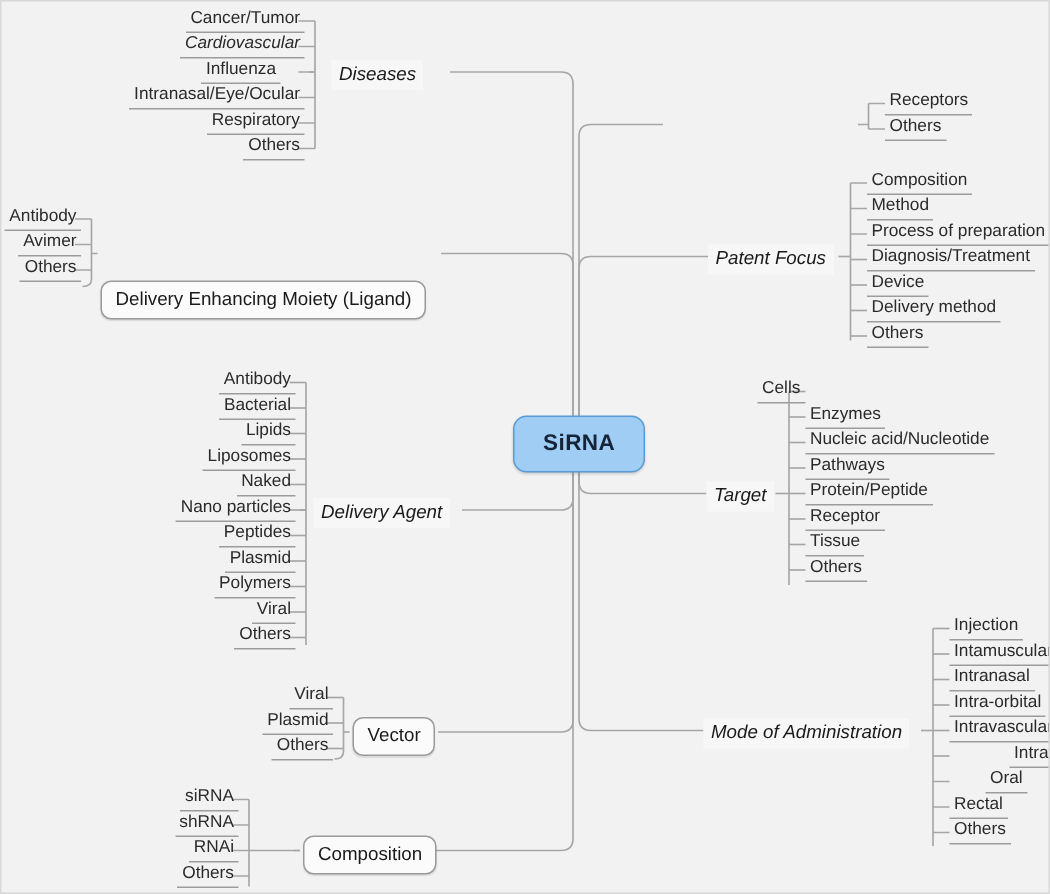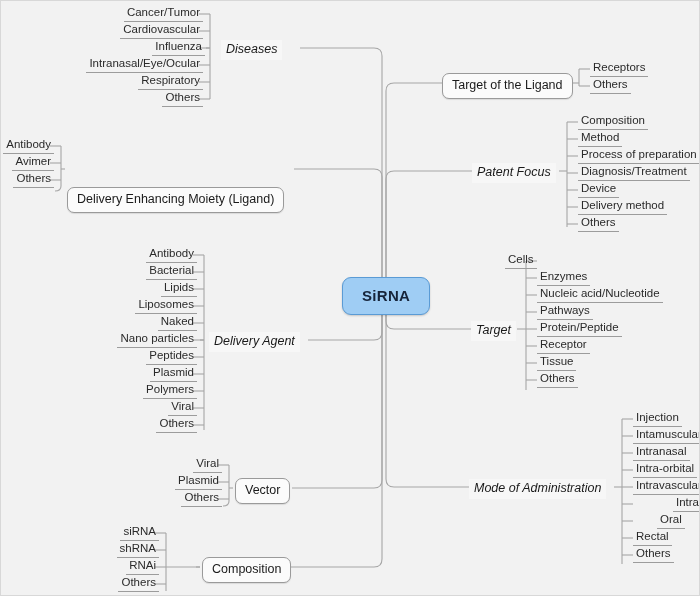--- a/index.html
+++ b/index.html
@@ -179,22 +179,22 @@
       <path d="M621,537 L632,537"></path>
       <path d="M621,554 L632,554"></path>
     </g>
   </svg>
 
   <div class="node root" style="left:341px; top:276px;">SiRNA</div>
 
   <div class="node l1plain" style="left:220px; top:39px;">Diseases</div>
 
   <div class="node leaf r" style="right:496px; top:5px;">Cancer/Tumor</div>
-  <div class="node leaf r" style="right:496px; top:22px;">Cardiovascular</div>
-  <div class="node leaf r" style="right:494px; top:39px;">Influenza</div>
+  <div class="node leaf r" style="right:496px; top:22px;font-style:italic;">Cardiovascular</div>
+  <div class="node leaf r" style="right:512px; top:39px;">Influenza</div>
   <div class="node leaf r" style="right:496px; top:56px;">Intranasal/Eye/Ocular</div>
   <div class="node leaf r" style="right:496px; top:73px;">Respiratory</div>
   <div class="node leaf r" style="right:496px; top:90px;">Others</div>
 
   <div class="node l1box" style="left:66px; top:158px;margin-top:28px;">Delivery Enhancing Moiety (Ligand)</div>
 
   <div class="node leaf r" style="right:645px; top:137px;">Antibody</div>
   <div class="node leaf r" style="right:645px; top:154px;">Avimer</div>
   <div class="node leaf r" style="right:645px; top:171px;">Others</div>
 
@@ -218,21 +218,20 @@
   <div class="node leaf r" style="right:477px; top:473px;">Plasmid</div>
   <div class="node leaf r" style="right:477px; top:490px;">Others</div>
 
   <div class="node l1box" style="left:201px; top:556px;">Composition</div>
 
   <div class="node leaf r" style="right:540px; top:524px;">siRNA</div>
   <div class="node leaf r" style="right:540px; top:541px;">shRNA</div>
   <div class="node leaf r" style="right:540px; top:558px;">RNAi</div>
   <div class="node leaf r" style="right:540px; top:575px;">Others</div>
 
-  <div class="node l1box" style="left:441px; top:72px;">Target of the Ligand</div>
 
   <div class="node leaf l" style="left:589px; top:60px;">Receptors</div>
   <div class="node leaf l" style="left:589px; top:77px;">Others</div>
 
   <div class="node l1plain" style="left:471px; top:162px;">Patent Focus</div>
 
   <div class="node leaf l" style="left:577px; top:113px;">Composition</div>
   <div class="node leaf l" style="left:577px; top:130px;">Method</div>
   <div class="node leaf l" style="left:577px; top:147px;">Process of preparation</div>
   <div class="node leaf l" style="left:577px; top:164px;">Diagnosis/Treatment</div>

